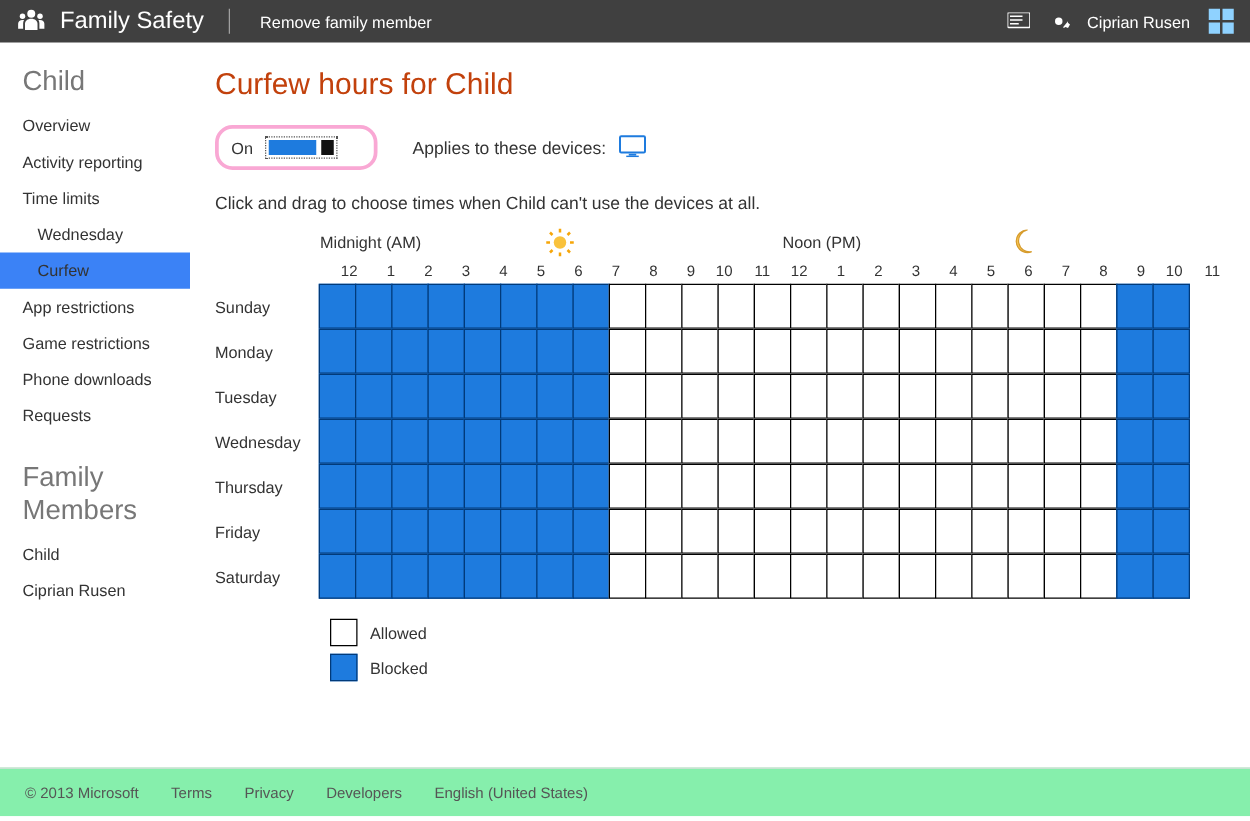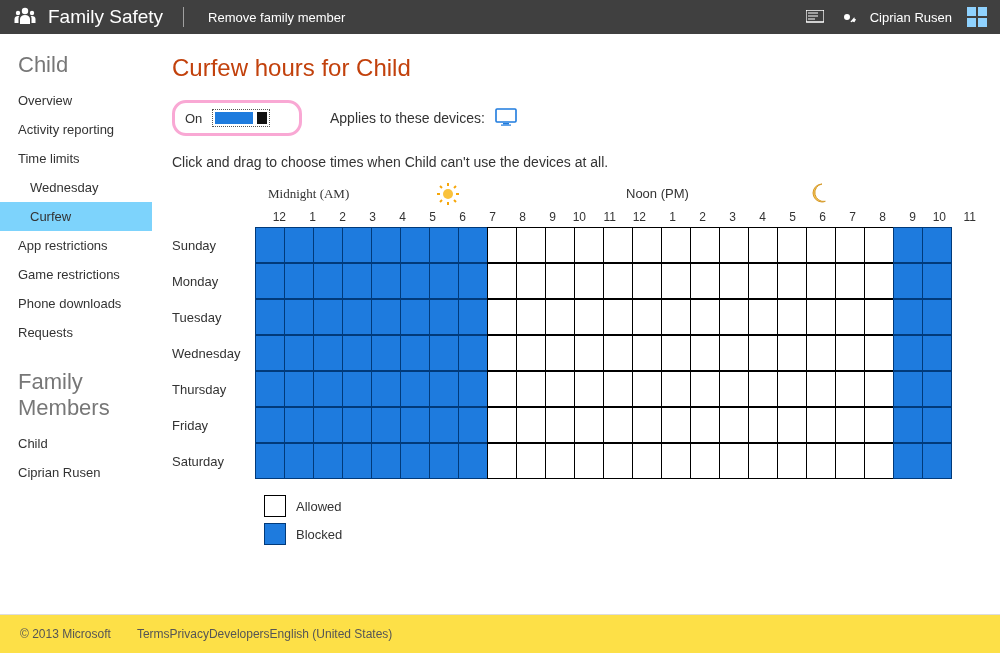--- a/index.html
+++ b/index.html
@@ -13,59 +13,59 @@
     .top-link { color: #fff; font-size: 13px; cursor: pointer; }
     .topbar-right { margin-left: auto; display: flex; align-items: center; gap: 14px; }
     .user-name { font-size: 13px; }
     .tiles-icon svg, .gear-icon-wrap svg, .msg-icon svg { display:block;}
 
     .layout { display: flex; min-height: 570px; }
     .sidebar { width: 185px; padding: 14px 0 0 0; }
     .side-heading { color: #777; font-size: 22px; font-weight: 300; padding: 4px 18px 8px; }
     .side-item { padding: 7px 18px; color: #333; font-size: 13px; cursor: pointer; }
     .side-sub { padding-left: 30px; }
-    .side-item.active { background: #7dd3fc; }
+    .side-item.active { background: #3b82f6; }
     .side-sep { height: 18px; }
 
     .main { flex: 1; padding: 20px 24px 10px 20px; }
     .page-title { font-size: 24px; font-weight: 300; color: #c2410c; margin-bottom: 18px; }
 
     .toggle-row { display: flex; align-items: center; gap: 10px; margin-bottom: 18px; }
     .toggle-box { border: 3px solid #f9a8d4; border-radius: 14px; padding: 6px 10px; display: flex; align-items: center; gap: 10px; width: 130px; }
     .toggle-label { font-size: 13px; }
     .toggle { width: 58px; height: 18px; border: 1px dotted #555; position: relative; background: #fff; padding:1px; }
     .toggle-fill { position:absolute; left:2px; top:2px; height: calc(100% - 4px); width: 38px; background: #1e7bde; }
     .toggle-knob { position:absolute; right:2px; top:2px; width:10px; height: calc(100% - 4px); background:#111; }
     .applies-label { margin-left: 18px; font-size: 14px; }
     .device-icon { color:#1e7bde; }
 
     .hint { font-size: 14px; margin-bottom: 16px; }
 
     .grid-wrap { margin-left: 84px; }
     .period-row { display:flex; font-size:13px; margin-bottom: 4px; position:relative; height:20px; }
-    .period-am { position:absolute; left:12px;font-family:Liberation Serif, serif; }
+    .period-am { position:absolute; left:0; }
     .period-pm { position:absolute; left:370px; }
     .sun-icon { position:absolute; left: 180px; top:-4px; }
     .moon-icon { position:absolute; left: 552px; top:-4px; }
 
     .hours-row { display:flex; }
     .hour-head { width:30px; text-align:right; font-size:12px; padding-bottom:3px; }
 
     .day-row { display:flex; align-items:center; }
     .day-label { width:84px; text-align:right; font-size:13px; padding-right:8px; margin-left:-84px; height:36px; display:flex; align-items:center;}
     .day-cells { display:flex; }
     .cell { width:30px; height:36px; border:1px solid #000; margin-left:-1px; margin-top:-1px; background:#fff; cursor:pointer; }
     .cell.blocked { background:#1e7bde; border-color:#013a7a; }
 
     .legend { margin: 16px 0 8px 92px; }
     .legend-item { display:flex; align-items:center; gap:10px; margin-bottom:6px; font-size:13px;}
     .legend-swatch { width:22px; height:22px; border:1px solid #000; }
     .legend-swatch.blocked { background:#1e7bde; border-color:#013a7a; }
 
-    .footer { border-top: 1px solid #ddd; background: #fde047; padding: 12px 20px; display:flex; gap:26px; font-size:12px; color:#555; margin-top: 10px; }
+    .footer { border-top: 1px solid #ddd; background: #86efac; padding: 12px 20px; display:flex; gap:26px; font-size:12px; color:#555; margin-top: 10px; }
     .footer a { color:#555; text-decoration:none; cursor:pointer; }
   </style>
 </head>
 <body>
 
 <div class="topbar">
   <div class="topbar-left">
     <span class="logo-icon">
       <svg width="26" height="22" viewBox="0 0 26 22">
           <g fill="#fff">
@@ -418,19 +418,19 @@
       <div class="legend-item">
         <div class="legend-swatch blocked"></div>
         <span>Blocked</span>
       </div>
     </div>
   </div>
 </div>
 
 <div class="footer">
   <span>© 2013 Microsoft</span>
-  <span id="footer-links" style="display: flex;  justify-content: flex-end;">
+  <span id="footer-links" style="display: flex; gap: 26px; justify-content: flex-end;">
       <a>Terms</a>
       <a>Privacy</a>
       <a>Developers</a>
       <a>English (United States)</a>
     </span>
 </div>
 
 </body></html>

